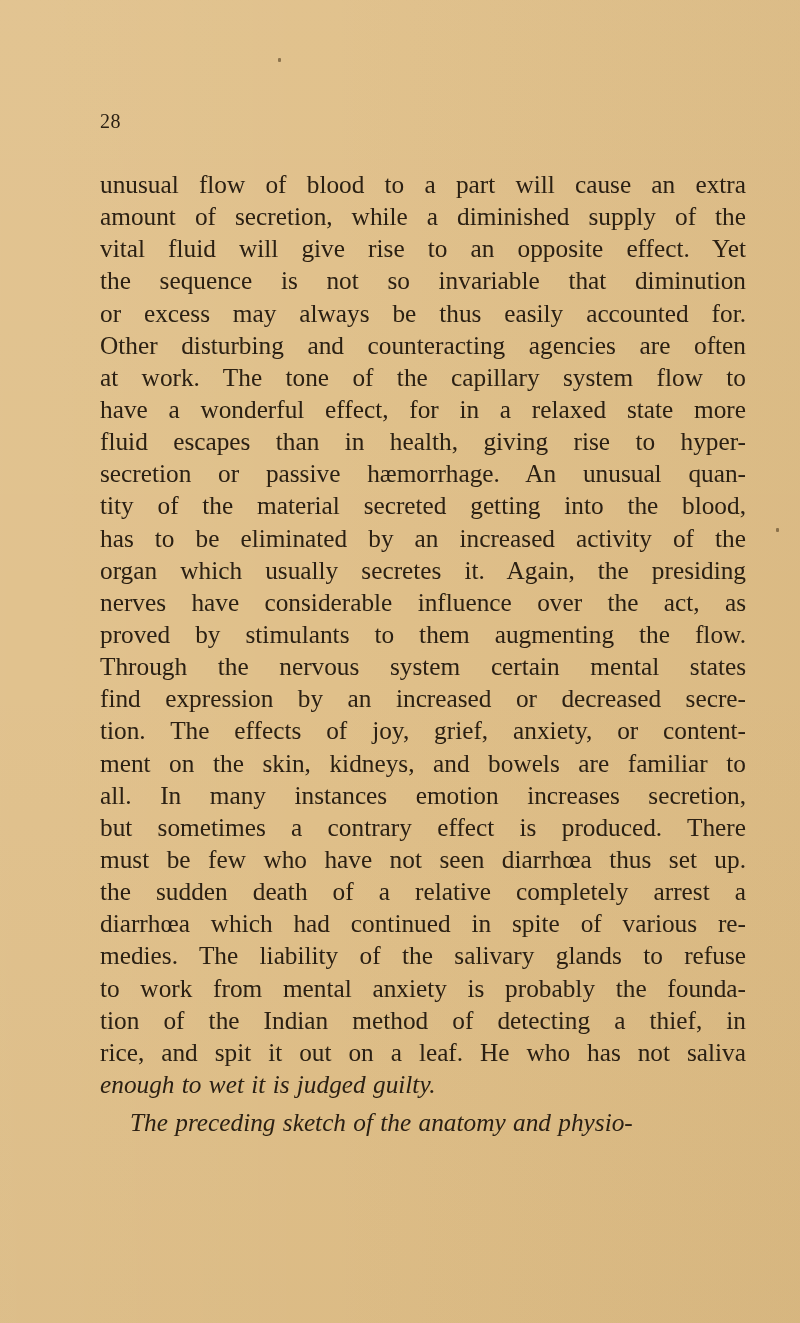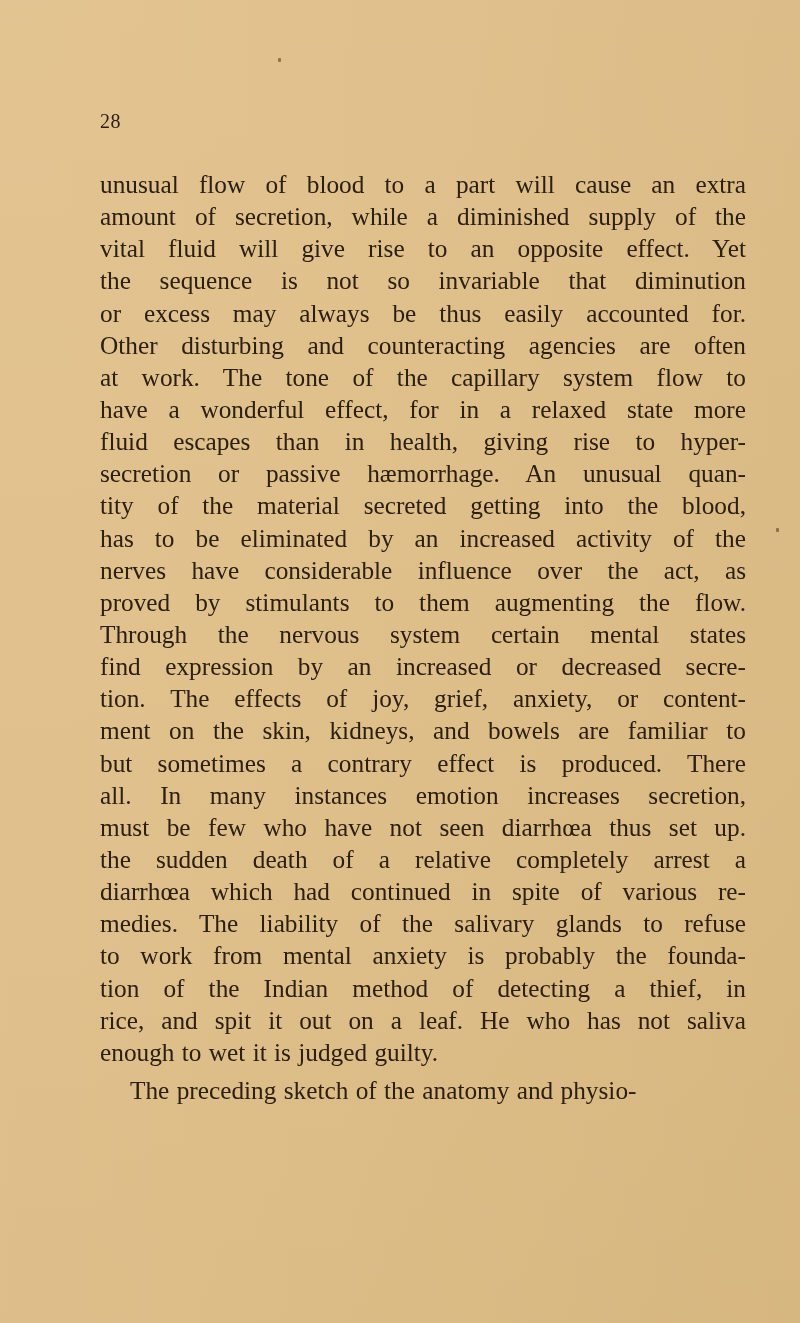--- a/index.html
+++ b/index.html
@@ -62,20 +62,21 @@
       line-height: 32px;
       font-size: 25.3px;
       text-align: justify;
       text-align-last: justify;
       white-space: nowrap;
       overflow: visible;
       word-spacing: 1px;
     }
     .line.last {
       text-align-last: left;
+      font-style: italic;
     }
     .line.indent {
       padding-left: 30px;
       box-sizing: border-box;
       margin-top: 6px;
     }
     .speck {
       position: absolute;
       width: 3px;
       height: 4px;
@@ -102,28 +103,29 @@
     <span class="line">vital fluid will give rise to an opposite effect. Yet</span>
     <span class="line">the sequence is not so invariable that diminution</span>
     <span class="line">or excess may always be thus easily accounted for.</span>
     <span class="line">Other disturbing and counteracting agencies are often</span>
     <span class="line">at work. The tone of the capillary system flow to</span>
     <span class="line">have a wonderful effect, for in a relaxed state more</span>
     <span class="line">fluid escapes than in health, giving rise to hyper-</span>
     <span class="line">secretion or passive hæmorrhage. An unusual quan-</span>
     <span class="line">tity of the material secreted getting into the blood,</span>
     <span class="line">has to be eliminated by an increased activity of the</span>
+    <span class="line">organ which usually secretes it. Again, the presiding</span>
     <span class="line">nerves have considerable influence over the act, as</span>
     <span class="line">proved by stimulants to them augmenting the flow.</span>
     <span class="line">Through the nervous system certain mental states</span>
     <span class="line">find expression by an increased or decreased secre-</span>
     <span class="line">tion. The effects of joy, grief, anxiety, or content-</span>
     <span class="line">ment on the skin, kidneys, and bowels are familiar to</span>
+    <span class="line">all. In many instances emotion increases secretion,</span>
     <span class="line">but sometimes a contrary effect is produced. There</span>
-    <span class="line">all. In many instances emotion increases secretion,</span>
     <span class="line">must be few who have not seen diarrhœa thus set up.</span>
     <span class="line">the sudden death of a relative completely arrest a</span>
     <span class="line">diarrhœa which had continued in spite of various re-</span>
     <span class="line">medies. The liability of the salivary glands to refuse</span>
     <span class="line">to work from mental anxiety is probably the founda-</span>
     <span class="line">tion of the Indian method of detecting a thief, in</span>
     <span class="line">rice, and spit it out on a leaf. He who has not saliva</span>
     <span class="line last">enough to wet it is judged guilty.</span>
     <span class="line indent last">The preceding sketch of the anatomy and physio-</span>
   </div>

